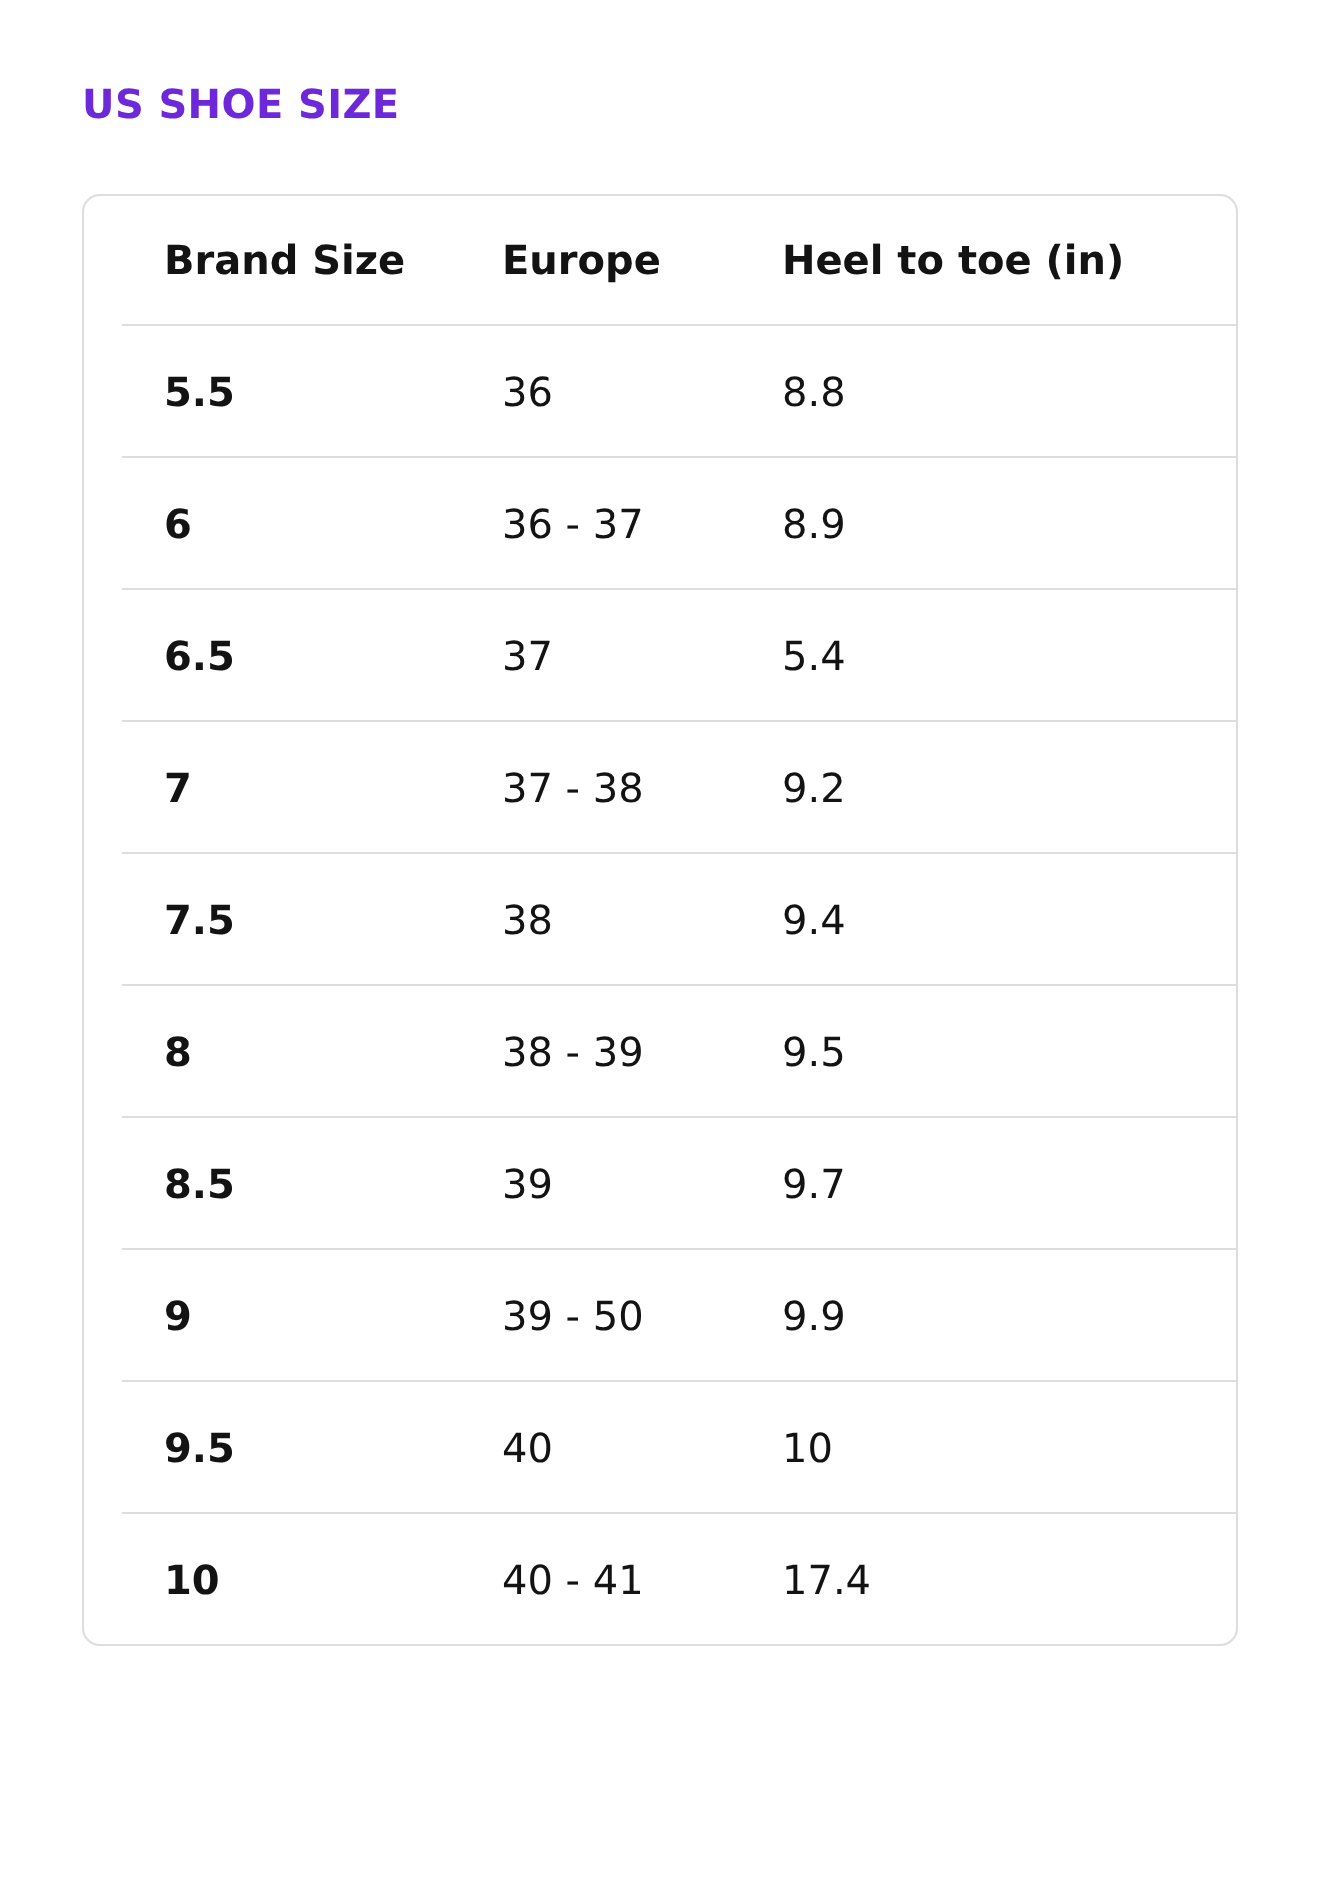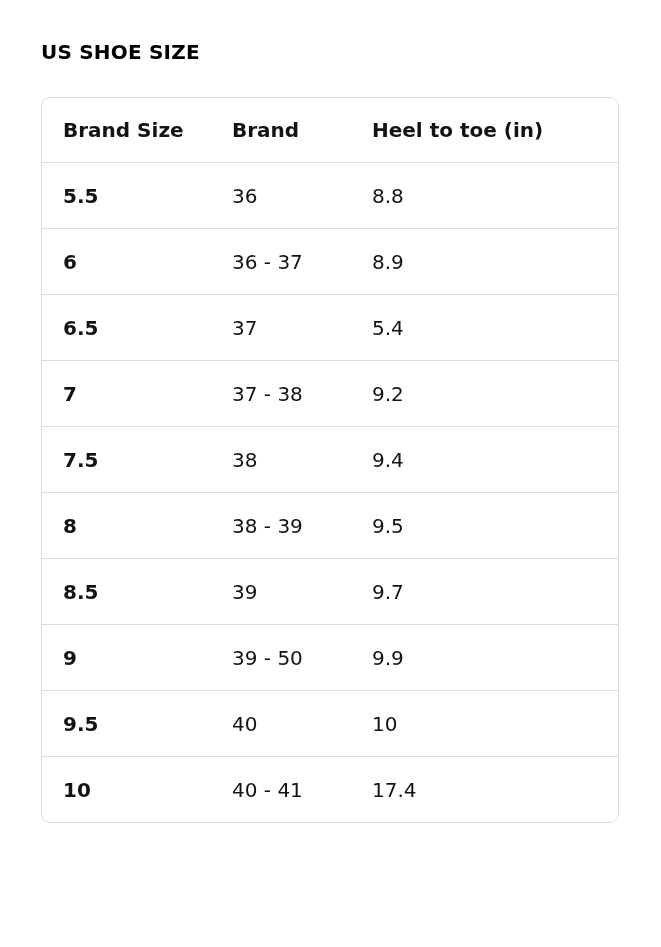--- a/index.html
+++ b/index.html
@@ -20,34 +20,35 @@
     height: 947px;
     background: #ffffff;
   }
   .page-title {
     position: absolute;
     left: 41px;
     top: 38px;
     font-size: 20px;
     font-weight: 700;
     letter-spacing: 0.2px;
-    color: #000000;
+    color: #6d28d9;
     line-height: 28px;
     white-space: nowrap;
   }
   .size-table-wrap {
     position: absolute;
     left: 41px;
     top: 97px;
     width: 578px;
     border: 1px solid #dddddd;
     border-radius: 9px;
     background: #ffffff;
     box-sizing: border-box;
     overflow: hidden;
+    padding-left: 19px;
   }
   table.size-table {
     width: 100%;
     border-collapse: collapse;
     table-layout: fixed;
   }
   table.size-table th,
   table.size-table td {
     text-align: left;
     vertical-align: middle;
@@ -81,21 +82,21 @@
 
 <div class="page">
 
   <div class="page-title">US SHOE SIZE</div>
 
   <div class="size-table-wrap">
     <table class="size-table">
       <thead>
         <tr>
           <th class="col-brand">Brand Size</th>
-          <th class="col-europe">Brand</th>
+          <th class="col-europe">Europe</th>
           <th class="col-heel">Heel to toe (in)</th>
         </tr>
       </thead>
       <tbody id="table-body">
           <tr>
             <td class="col-brand">5.5</td>
             <td class="col-europe">36</td>
             <td class="col-heel">8.8</td>
           </tr>
           <tr>

